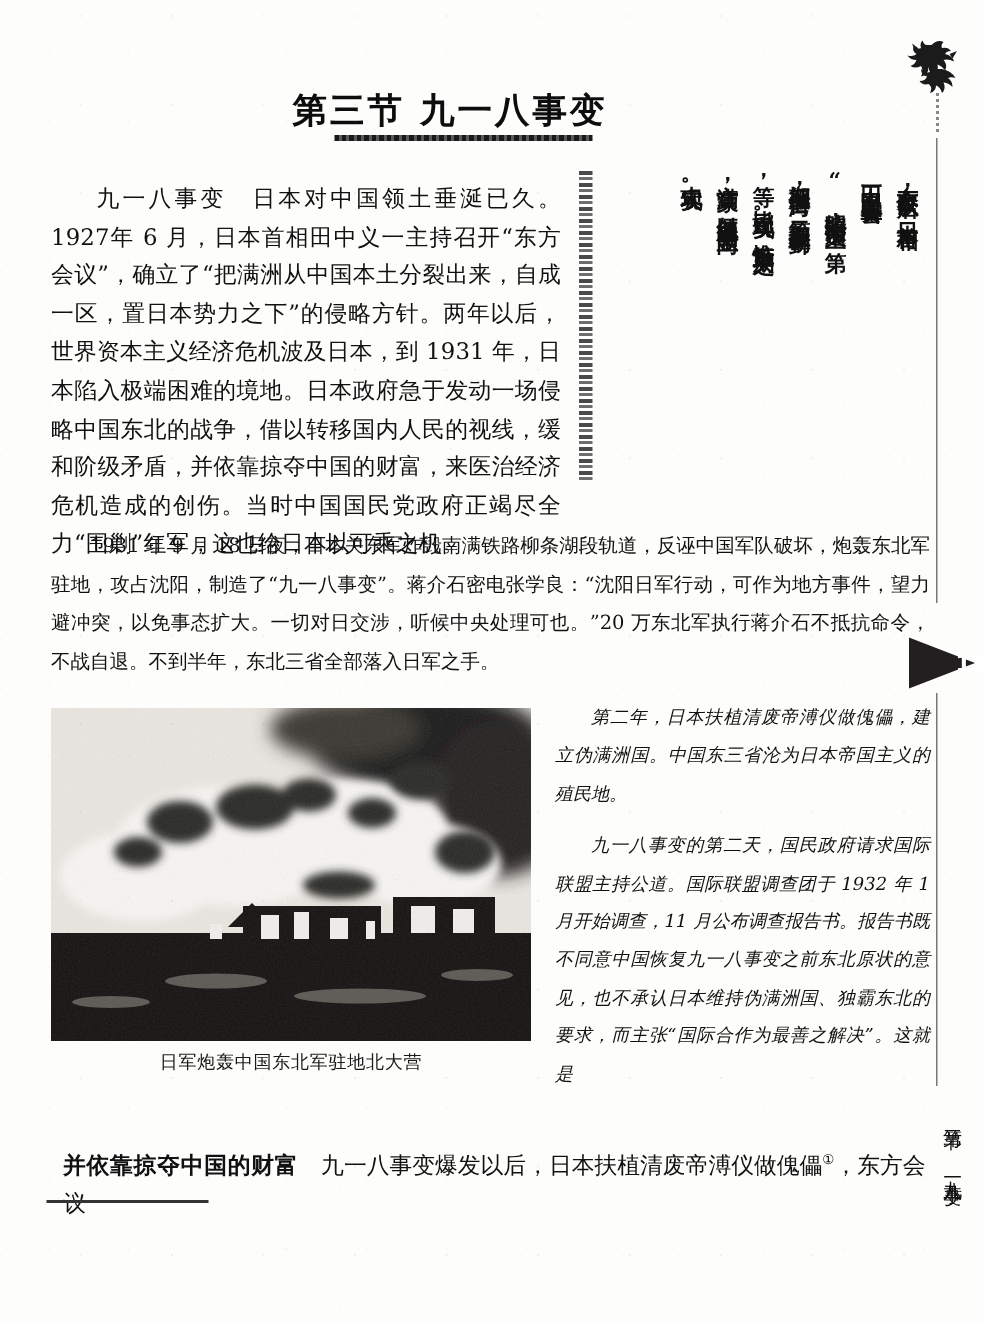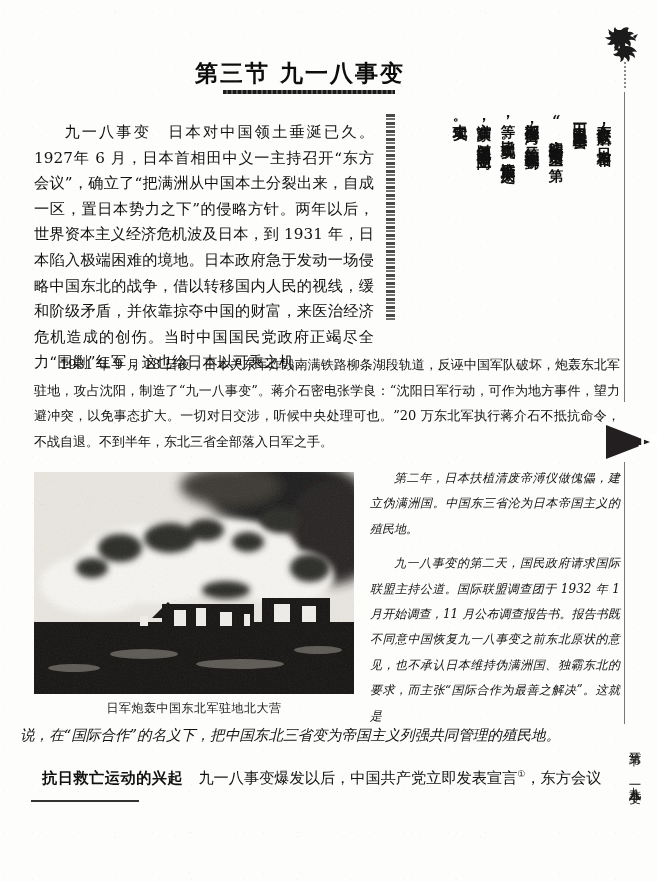--- a/index.html
+++ b/index.html
@@ -404,22 +404,21 @@
       <rect x="0" y="0" width="320" height="222" filter="url(#grain)" opacity="0.22"></rect>
     </svg>
   </div>
   <div class="photo-caption">日军炮轰中国东北军驻地北大营</div>
 
   <div class="col-right">
     <p class="indent2">第二年，日本扶植清废帝溥仪做傀儡，建立伪满洲国。中国东三省沦为日本帝国主义的殖民地。</p>
     <p class="indent2">九一八事变的第二天，国民政府请求国际联盟主持公道。国际联盟调查团于 1932 年 1 月开始调查，11 月公布调查报告书。报告书既不同意中国恢复九一八事变之前东北原状的意见，也不承认日本维持伪满洲国、独霸东北的要求，而主张“国际合作为最善之解决”。这就是</p>
   </div>
 
-  <div class="wrap-line">说，在“国际合作”的名义下，把中国东北三省变为帝国主义列强共同管理的殖民地。</div>
 
   <div class="subsec">
-    <span class="h">抗日救亡运动的兴起</span><span>　九一八事变爆发以后，中国共产党立即发表宣言</span><span class="sup">①</span><span>，东方会议</span>
+    <span class="h">并依靠掠夺中国的财富</span><span>　九一八事变爆发以后，日本扶植清废帝溥仪做傀儡</span><span class="sup">①</span><span>，东方会议</span>
   </div>
 
   <div class="fn-rule"></div>
 
   <div class="speckle"></div>
 </div>
 
 </body></html>

